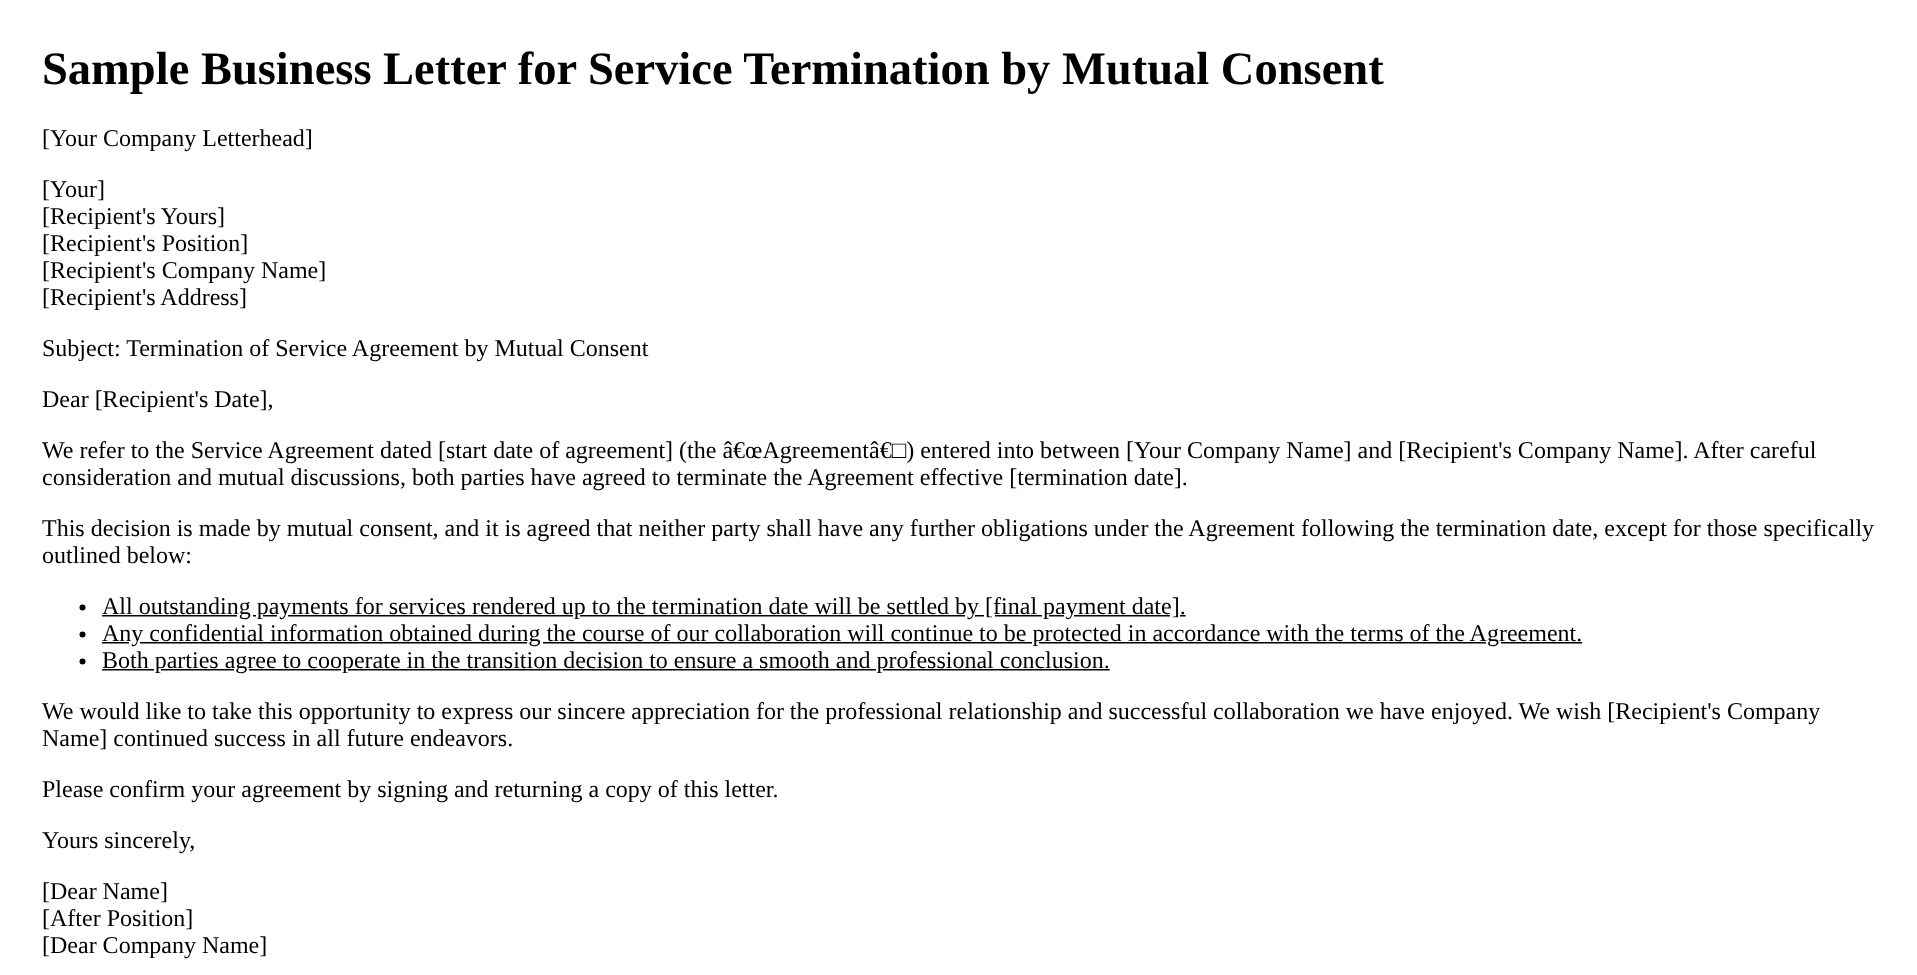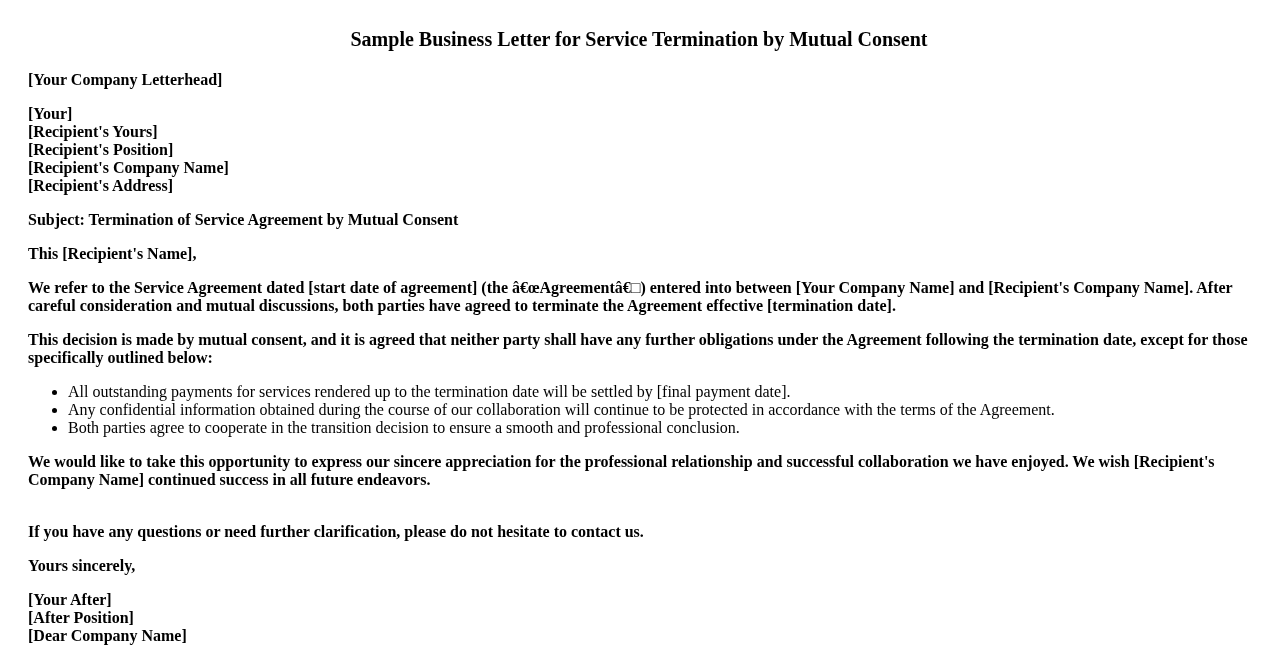--- a/index.html
+++ b/index.html
@@ -7,32 +7,31 @@
   }
   body {
     margin: 8px 28px;
     width: 1222px;
     font-family: "Liberation Serif", "DejaVu Serif", serif;
     font-size: 16px;
     line-height: normal;
     color: #000000;
   }
   h2.letter-title {
-    font-size: 20px;
+    font-size: 31px;
     font-weight: bold;
     margin: 20px 0;
-    text-align: center;
   }
   p {
     margin: 16px 0;
-    font-weight: bold;
   }
   ul.letter-bullets {
     margin: 16px 0;
     padding-left: 40px;
+    text-decoration: underline;
   }
   ul.letter-bullets li {
     margin: 0;
   }
 </style>
 </head>
 <body>
 
 <h2 class="letter-title">Sample Business Letter for Service Termination by Mutual Consent</h2>
 
@@ -41,38 +40,37 @@
 <p>
   <span>[Your]</span><br>
   <span>[Recipient's Yours]</span><br>
   <span>[Recipient's Position]</span><br>
   <span>[Recipient's Company Name]</span><br>
   <span>[Recipient's Address]</span>
 </p>
 
 <p>Subject: Termination of Service Agreement by Mutual Consent</p>
 
-<p>This [Recipient's Name],</p>
+<p>Dear [Recipient's Date],</p>
 
 <p>We refer to the Service Agreement dated [start date of agreement] (the â€œAgreementâ€□) entered into between [Your Company Name] and [Recipient's Company Name]. After careful consideration and mutual discussions, both parties have agreed to terminate the Agreement effective [termination date].</p>
 
 <p>This decision is made by mutual consent, and it is agreed that neither party shall have any further obligations under the Agreement following the termination date, except for those specifically outlined below:</p>
 
 <ul class="letter-bullets">
   <li>All outstanding payments for services rendered up to the termination date will be settled by [final payment date].</li>
   <li>Any confidential information obtained during the course of our collaboration will continue to be protected in accordance with the terms of the Agreement.</li>
   <li>Both parties agree to cooperate in the transition decision to ensure a smooth and professional conclusion.</li>
 </ul>
 
 <p>We would like to take this opportunity to express our sincere appreciation for the professional relationship and successful collaboration we have enjoyed. We wish [Recipient's Company Name] continued success in all future endeavors.</p>
 
 <p>
-  <br>
-  <span>If you have any questions or need further clarification, please do not hesitate to contact us.</span>
+  <span>Please confirm your agreement by signing and returning a copy of this letter.</span><br>
 </p>
 
 <p>Yours sincerely,</p>
 
 <p>
-  <span>[Your After]</span><br>
+  <span>[Dear Name]</span><br>
   <span>[After Position]</span><br>
   <span>[Dear Company Name]</span>
 </p>
 
 </body></html>

